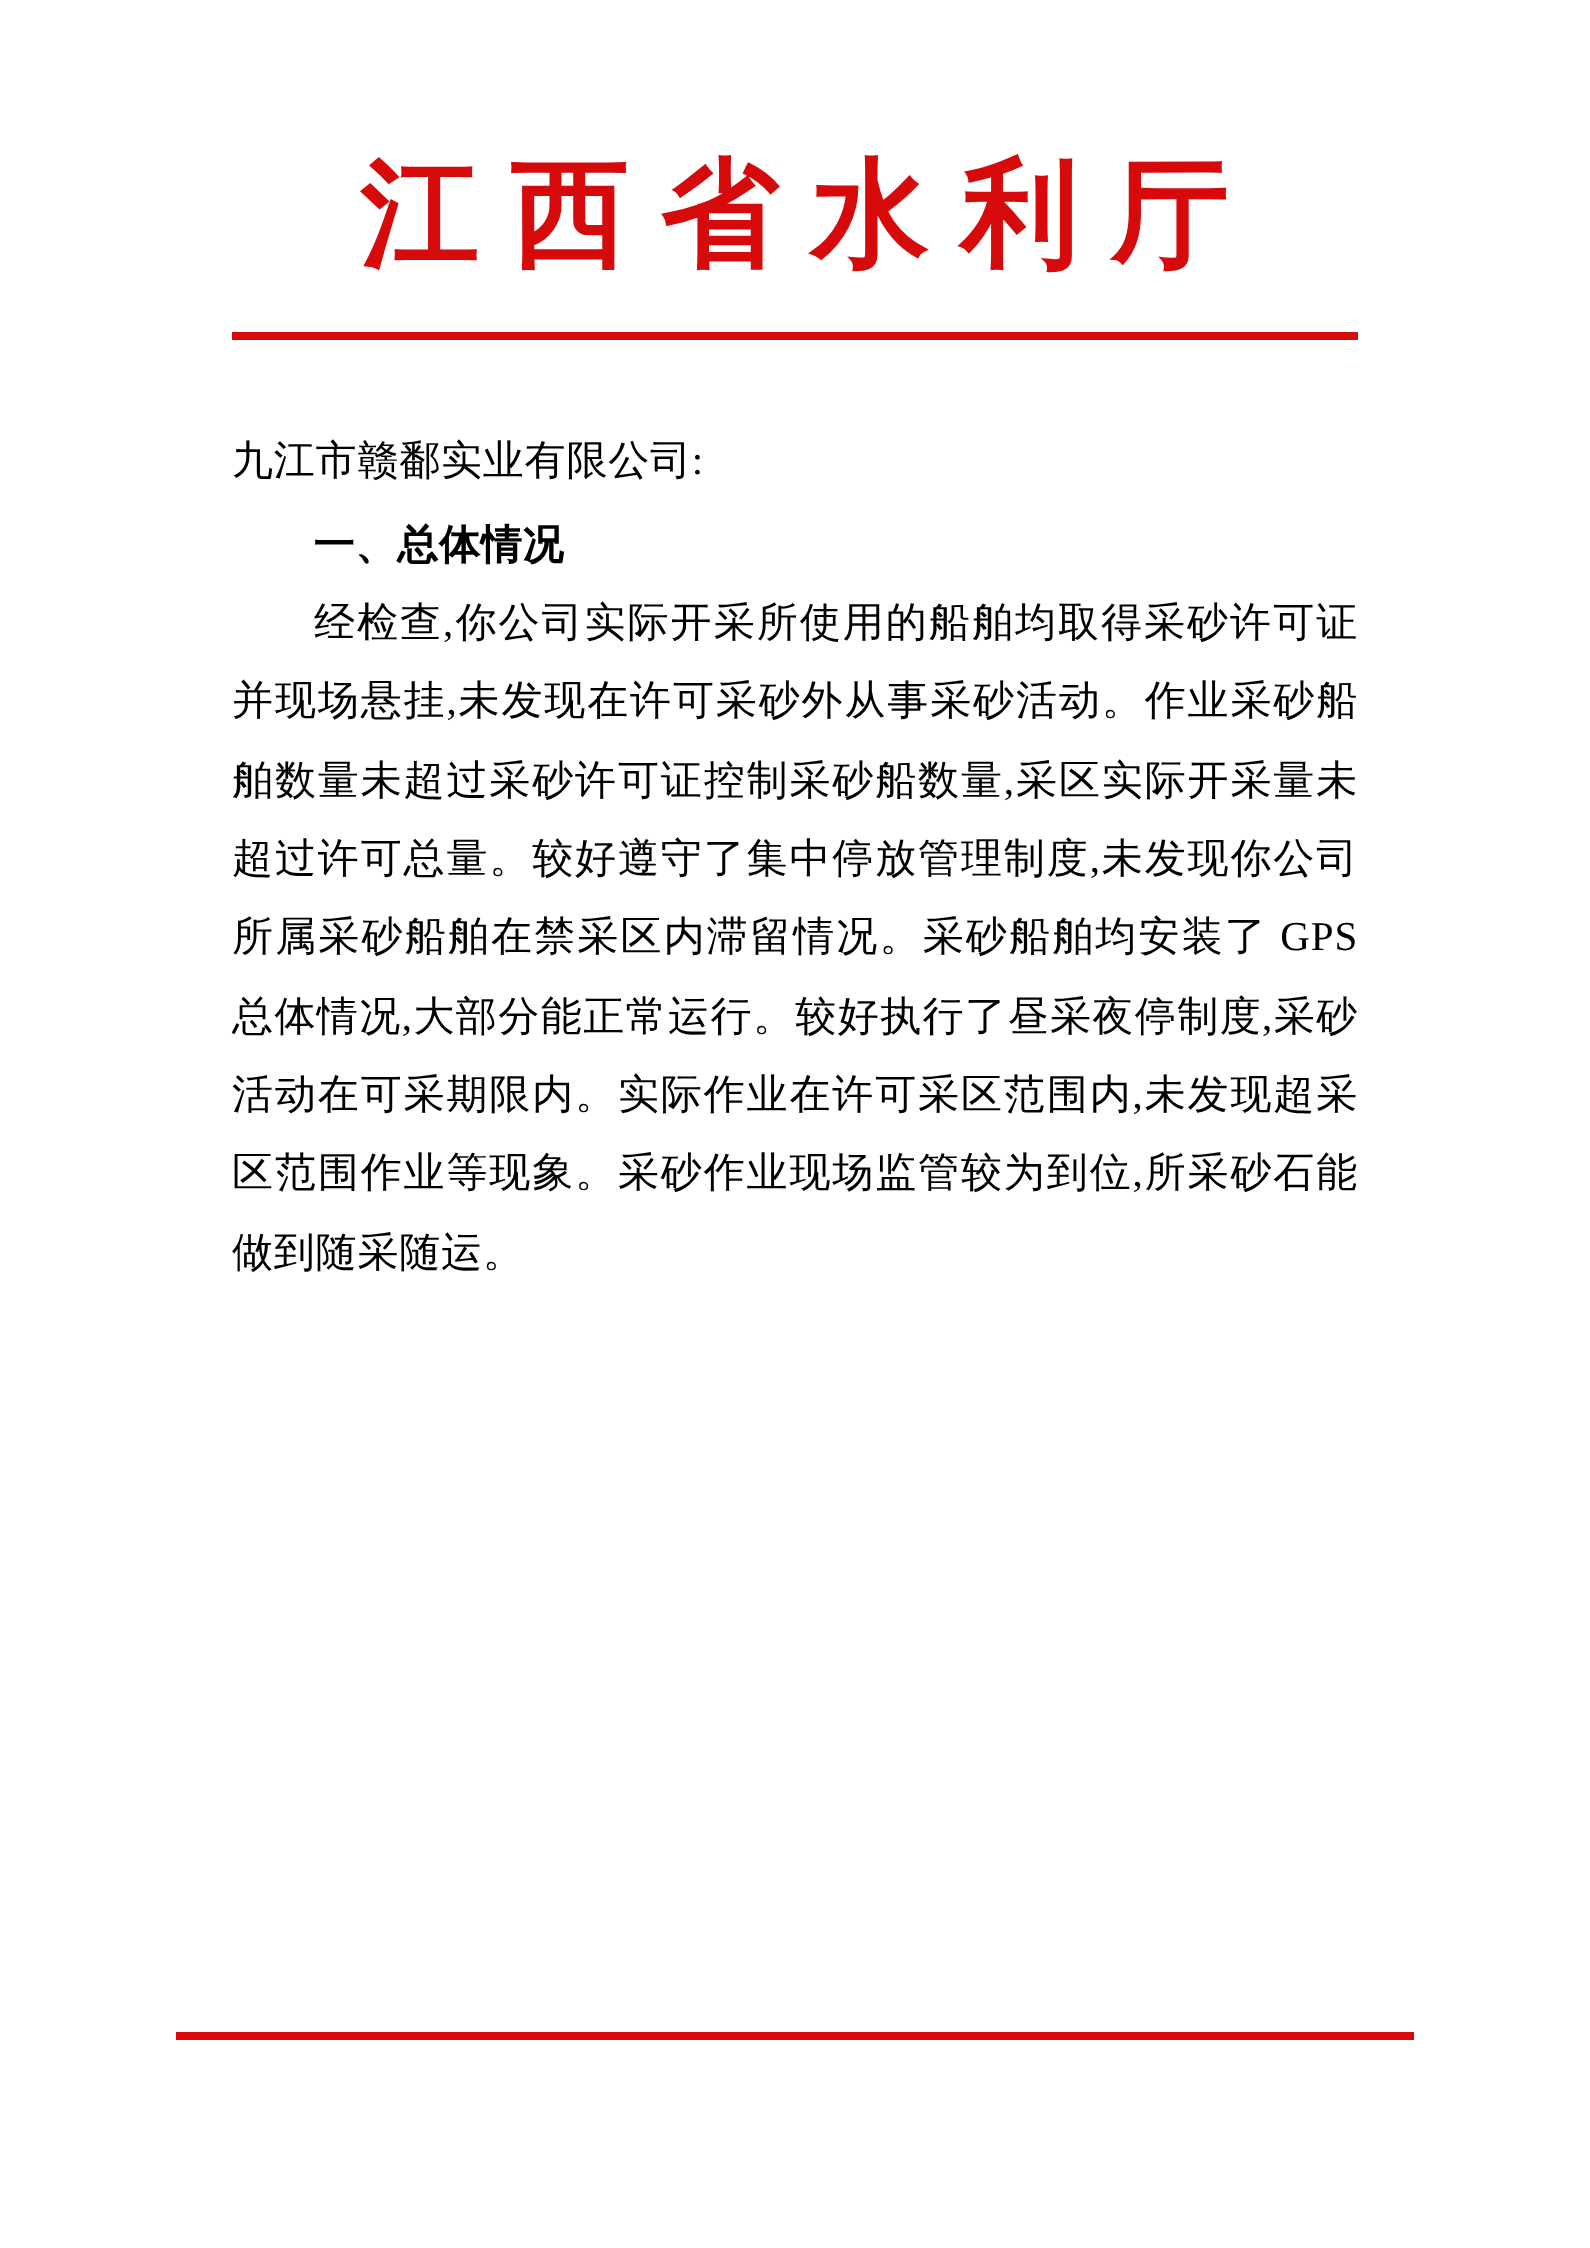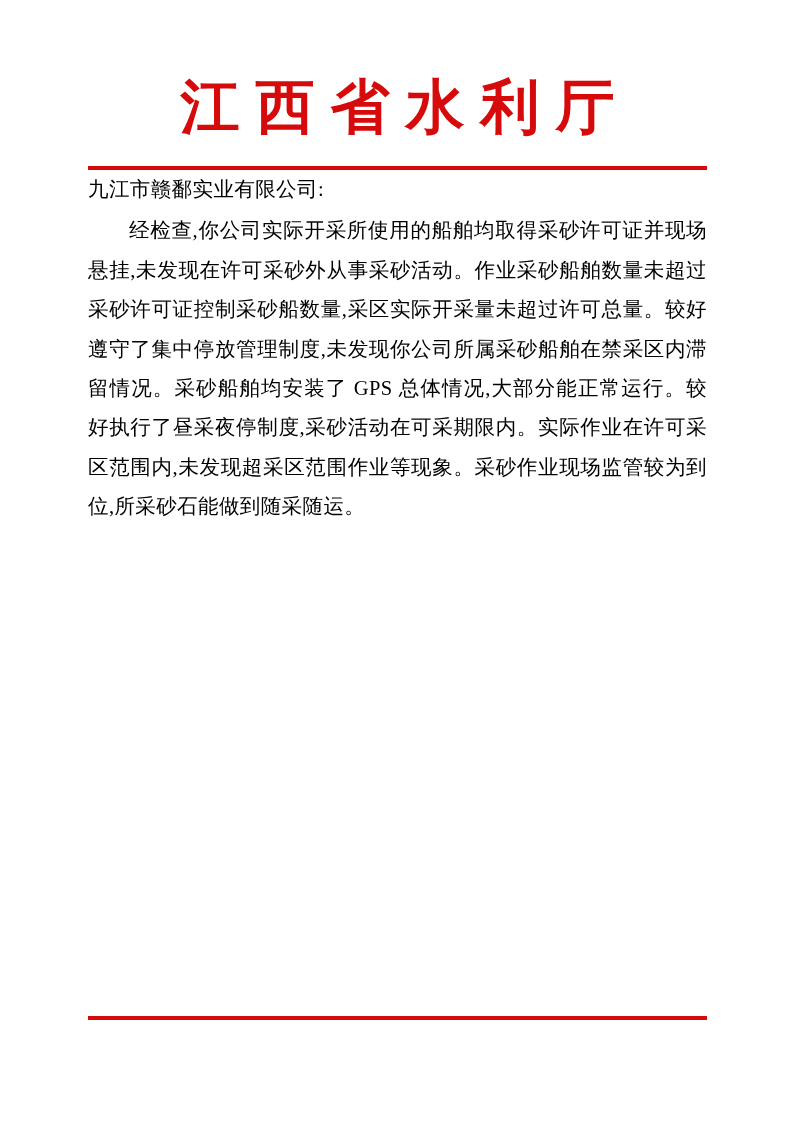--- a/index.html
+++ b/index.html
@@ -12,21 +12,21 @@
     height: 1124px;
     font-family: "Liberation Serif", "DejaVu Serif", serif;
     color: #000000;
     position: relative;
     overflow: hidden;
   }
   .page {
     width: 795px;
     height: 1124px;
     box-sizing: border-box;
-    padding: 0 88px;
+    padding: 0 116px;
     position: relative;
   }
 
   
   .letterhead {
     padding-top: 74px;
     text-align: center;
   }
   .letterhead-title {
     color: #d60a0a;
@@ -54,20 +54,21 @@
     font-size: 25px;
     line-height: 1.85;
     letter-spacing: 1px;
   }
   .doc-title div {
     white-space: nowrap;
   }
 
   
   .body-block {
+    margin-top: 42px;
     font-size: 20.5px;
     line-height: 1.92;
     text-align: justify;
     letter-spacing: 0.4px;
   }
   .addressee {
     margin-bottom: 2px;
   }
   .para {
     text-indent: 2em;
@@ -97,19 +98,20 @@
   <div class="letterhead">
     <div class="letterhead-title">江西省水利厅</div>
   </div>
   <div class="letterhead-rule"></div>
 
 
   <div class="body-block">
     <div class="addressee">九江市赣鄱实业有限公司:</div>
 
 
+    <div class="section-heading">一、总体情况</div>
 
     <div class="para">经检查,你公司实际开采所使用的船舶均取得采砂许可证并现场悬挂,未发现在许可采砂外从事采砂活动。作业采砂船舶数量未超过采砂许可证控制采砂船数量,采区实际开采量未超过许可总量。较好遵守了集中停放管理制度,未发现你公司所属采砂船舶在禁采区内滞留情况。采砂船舶均安装了 GPS 总体情况,大部分能正常运行。较好执行了昼采夜停制度,采砂活动在可采期限内。实际作业在许可采区范围内,未发现超采区范围作业等现象。采砂作业现场监管较为到位,所采砂石能做到随采随运。</div>
   </div>
 
   <div class="footer-rule"></div>
 
 </div>
 
 </body></html>

